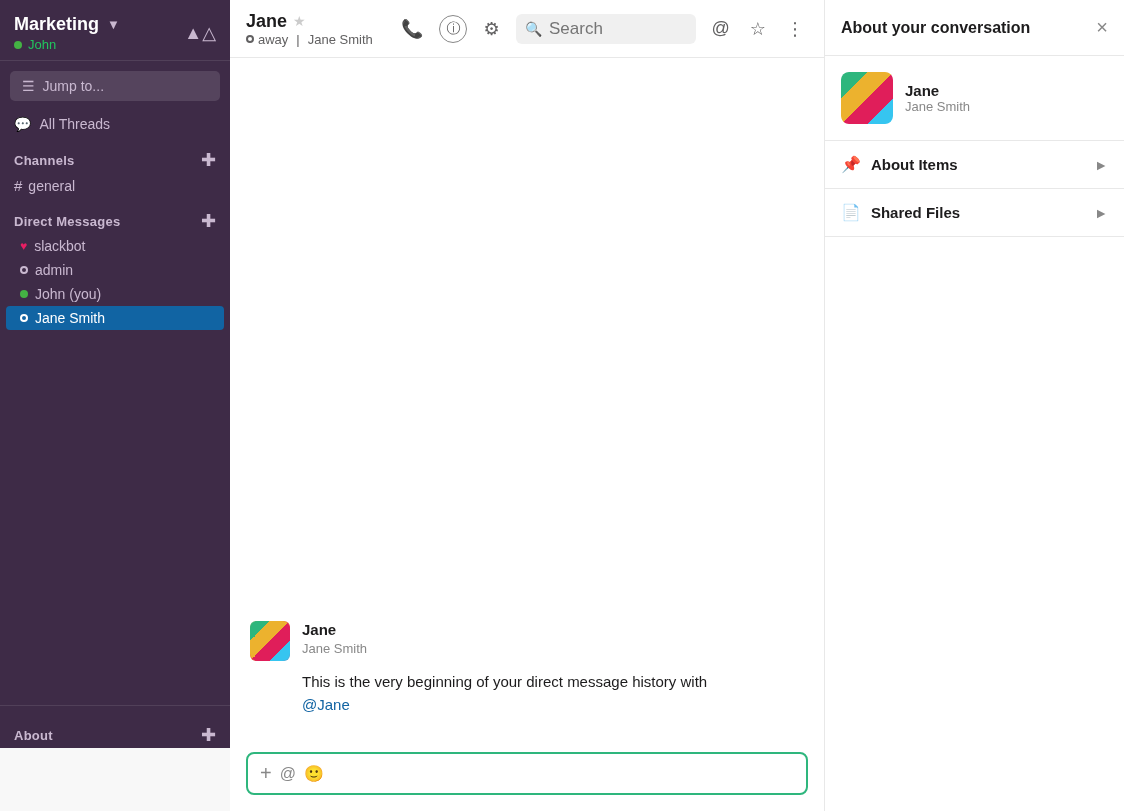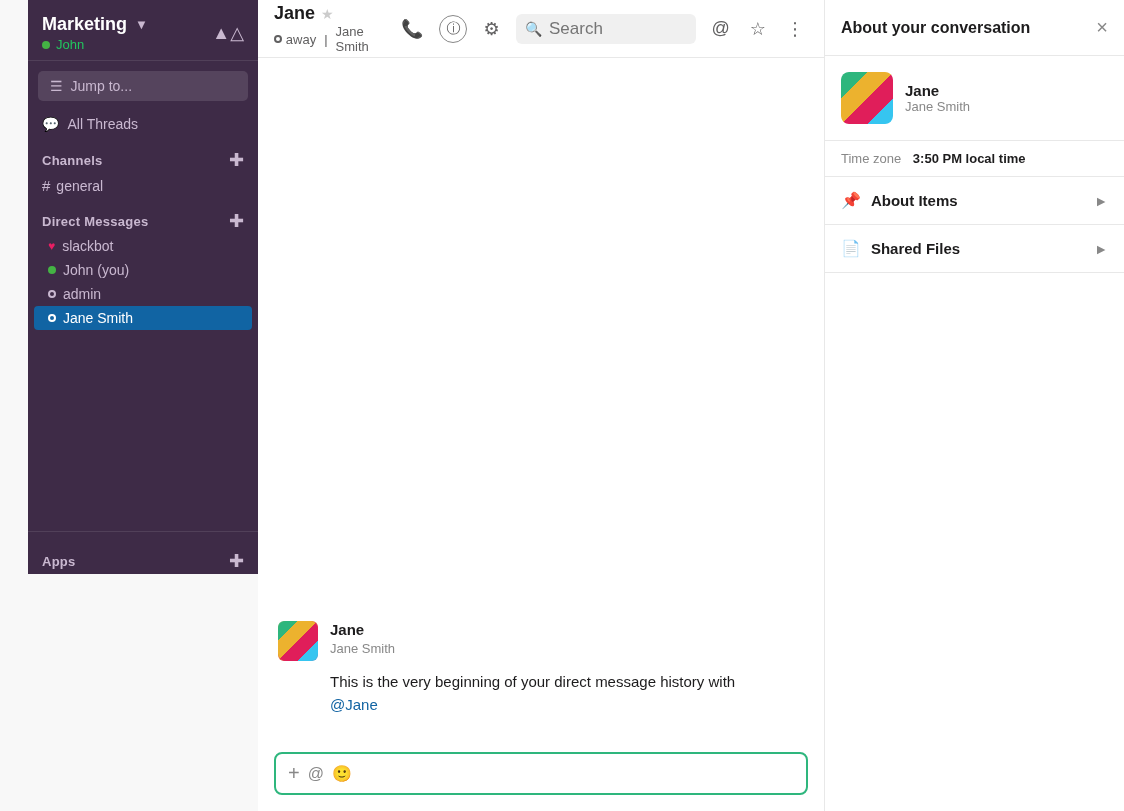--- a/index.html
+++ b/index.html
@@ -6,23 +6,22 @@
     body { font-family: -apple-system, BlinkMacSystemFont, 'Segoe UI', Helvetica, Arial, sans-serif; display: flex; height: 811px; width: 1124px; overflow: hidden; background: #f8f8f8; }
 
     
     #sidebar {
       width: 230px;
       background: #3e2b47;
       color: #c9b8d0;
       display: flex;
       flex-direction: column;
       flex-shrink: 0;
-      height: 574px;
+      height: 748px;
       overflow: hidden;
-      margin-left: 28px;
     }
     #sidebar-header {
       display: flex;
       align-items: center;
       justify-content: space-between;
       padding: 14px 14px 8px 14px;
       border-bottom: 1px solid rgba(255,255,255,0.1);
     }
     #workspace-name {
       font-size: 18px;
@@ -319,35 +318,35 @@
   <div class="sidebar-section-header">
     <span>Direct Messages</span>
     <button class="add-btn">✚</button>
   </div>
 
   <div class="dm-item">
     <span class="heart-icon">♥</span>
     <span class="dm-label">slackbot</span>
   </div>
   <div class="dm-item">
+    <span class="dm-status-dot dot-away"></span>
+    <span class="dm-label">admin</span>
+  </div>
+  <div class="dm-item">
     <span class="dm-status-dot dot-green"></span>
     <span class="dm-label">John (you)</span>
-  </div>
-  <div class="dm-item">
-    <span class="dm-status-dot dot-away"></span>
-    <span class="dm-label">admin</span>
   </div>
   <div class="dm-item active">
     <span class="dm-status-dot dot-away" style="border-color:#fff;"></span>
     <span class="dm-label">Jane Smith</span>
   </div>
 
   <div class="sidebar-apps-section">
     <div class="sidebar-section-header">
-      <span>Apps</span>
+      <span>About</span>
       <button class="add-btn">✚</button>
     </div>
   </div>
 </div>
 
 <div id="main">
   <div id="chat-header">
     <div id="chat-title-area">
       <div id="chat-title-top">
         <span id="chat-name">Jane</span>
@@ -412,25 +411,20 @@
   <div id="right-panel-user">
     <div id="panel-avatar">
       <div class="slack-avatar" style="border-radius:6px;"></div>
     </div>
     <div id="panel-user-info">
       <div id="panel-user-name">Jane</div>
       <div id="panel-user-real-name">Jane Smith</div>
     </div>
   </div>
 
-  <div id="panel-timezone">
-    <span>Time zone</span>
-    &nbsp;
-    <strong>3:50 PM local time</strong>
-  </div>
 
   <div class="panel-section">
     <div class="panel-section-left">
       <span class="panel-section-icon pin">📌</span>
       <span class="panel-section-label">About Items</span>
     </div>
     <span class="panel-section-chevron">►</span>
   </div>
 
   <div class="panel-section">

